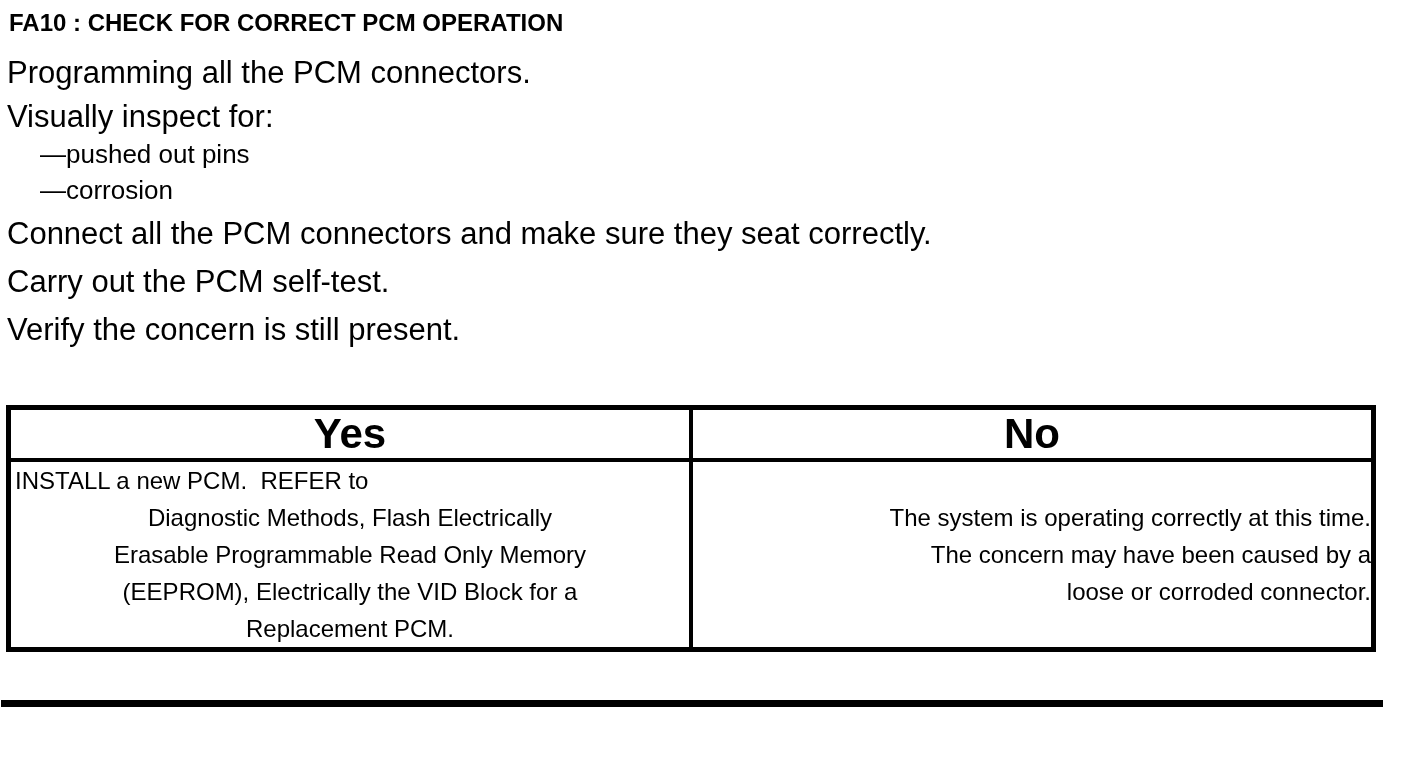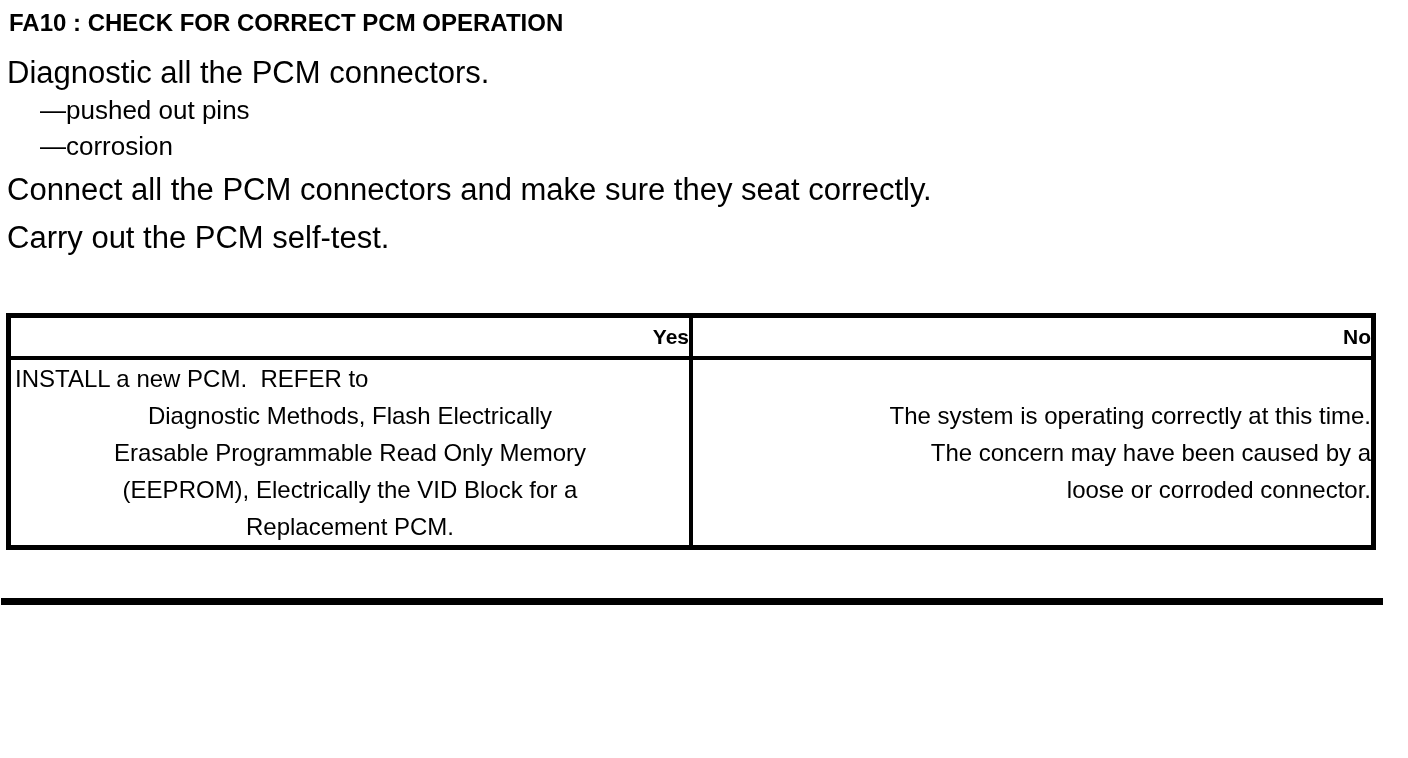--- a/index.html
+++ b/index.html
@@ -48,23 +48,23 @@
     width: 1370px;
     margin: 56px 0 0 6px;
     border: 5px solid #000000;
   }
   .decision-table th,
   .decision-table td {
     border: 4px solid #000000;
   }
   .decision-table th {
     height: 42px;
-    font-size: 21px;
+    font-size: 42px;
     font-weight: bold;
-    text-align: right;
+    text-align: center;
     vertical-align: middle;
     padding: 0;
   }
   .decision-table td {
     height: 185px;
     vertical-align: middle;
     padding: 0;
   }
   .cell-line {
     font-size: 24px;
@@ -81,32 +81,34 @@
     margin: 48px 0 0 1px;
   }
 </style>
 </head>
 <body>
 
 <div class="page">
 
   <div class="title">FA10 : CHECK FOR CORRECT PCM OPERATION</div>
 
-  <div class="para p-disconnect">Diagnostic all the PCM connectors.</div>
+  <div class="para p-disconnect">Programming all the PCM connectors.</div>
 
+  <div class="para p-inspect">Visually inspect for:</div>
 
   <div class="inspect-list">
     <div class="list-item">—pushed out pins</div>
     <div class="list-item">—corrosion</div>
   </div>
 
   <div class="para p-connect">Connect all the PCM connectors and make sure they seat correctly.</div>
 
   <div class="para p-selftest">Carry out the PCM self-test.</div>
 
+  <div class="para p-verify">Verify the concern is still present.</div>
 
 
   <table class="decision-table">
     <colgroup>
       <col style="width:50%">
       <col style="width:50%">
     </colgroup>
     <thead>
       <tr>
         <th>Yes</th>

